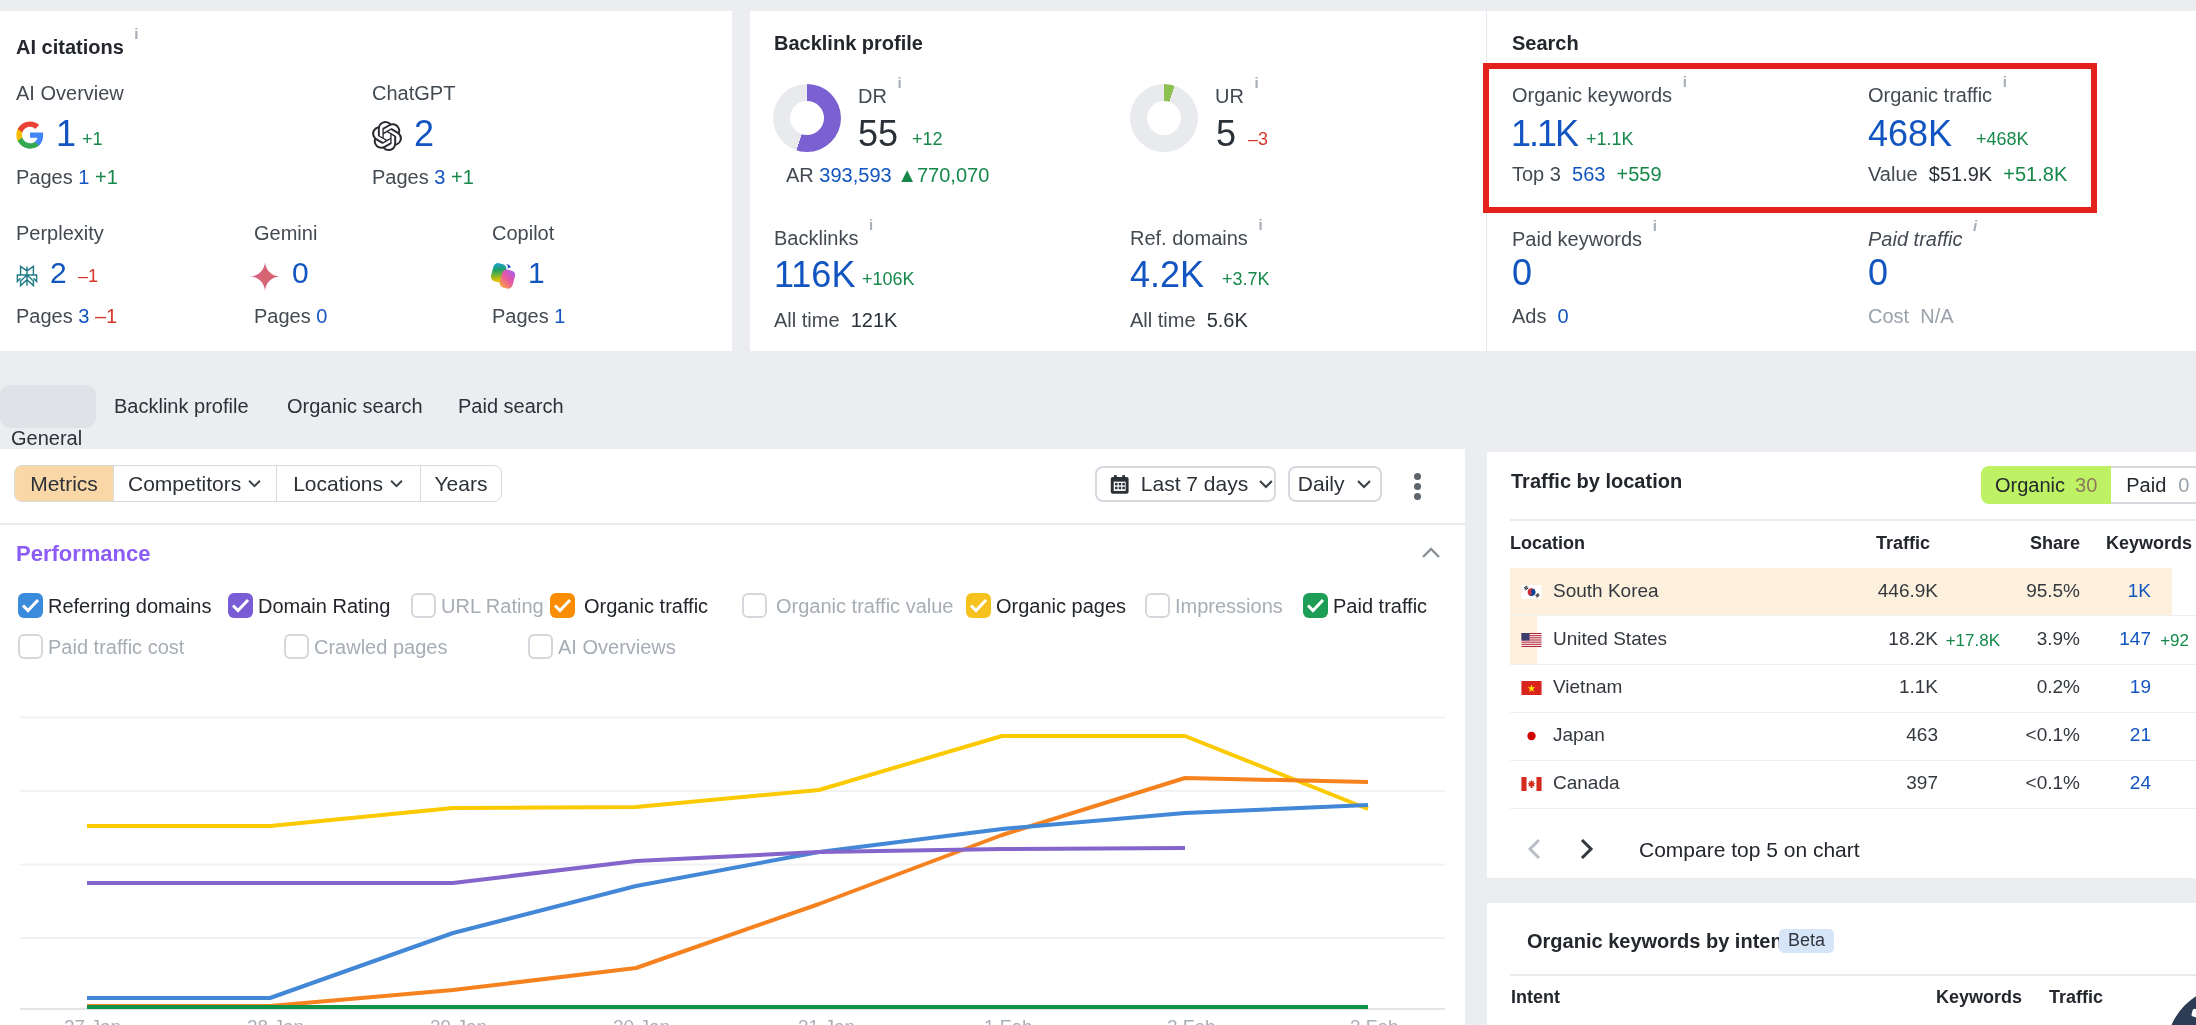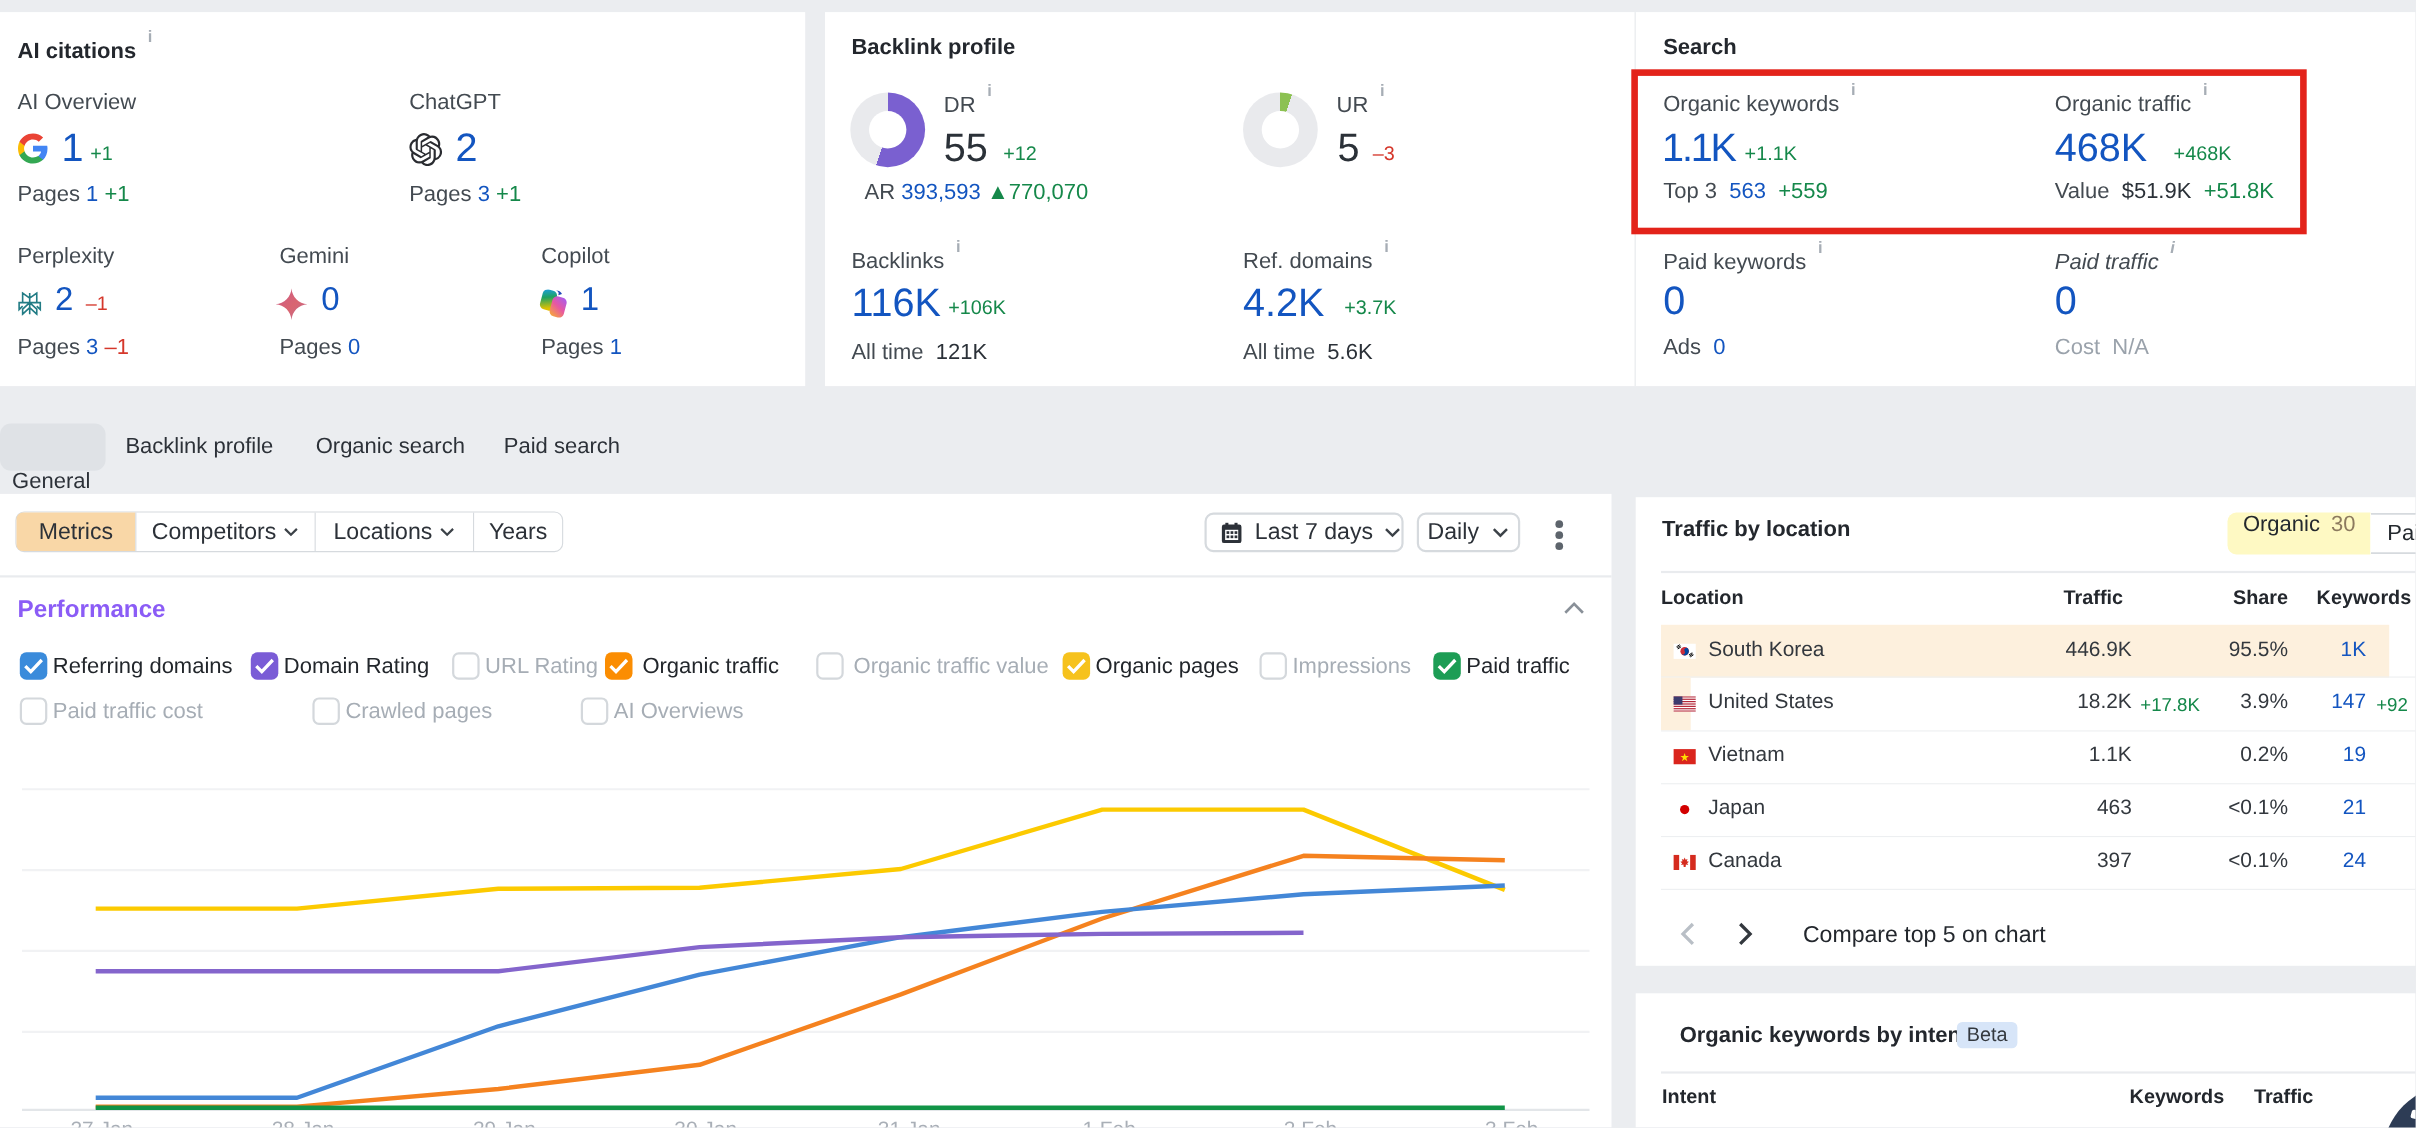--- a/index.html
+++ b/index.html
@@ -150,21 +150,21 @@
 
 <div class="abs" style="left:0; top:385px; width:96px; height:43px; background:#dfe2e6; border-radius:10px;"></div>
 <div class="abs" style="left:11px; top:395px; font-size:20px; color:#2c3138;margin-top:32px;">General</div>
 <div class="abs" style="left:114px; top:395px; font-size:20px; color:#2c3138;">Backlink profile</div>
 <div class="abs" style="left:287px; top:395px; font-size:20px; color:#2c3138;">Organic search</div>
 <div class="abs" style="left:458px; top:395px; font-size:20px; color:#2c3138;">Paid search</div>
 
 <div class="card" style="left:0; top:449px; width:1465px; height:576px;"></div>
 
 <div class="abs" style="left:14px; top:465px; height:37px; border:1.5px solid #d6dade; border-radius:8px; background:#fff; display:flex; align-items:center; font-size:21px; color:#2c3138;">
-  <div style="background:#f9d7a7; height:100%; width:108px; display:flex; align-items:center; justify-content:center; border-radius:6px 0 0 6px;">Metrics</div>
+  <div style="background:#f9d7a7; height:100%; width:98px; display:flex; align-items:center; justify-content:center; border-radius:6px 0 0 6px;">Metrics</div>
   <div style="height:100%; width:163px; display:flex; align-items:center; justify-content:center; border-left:1.5px solid #d6dade;">Competitors&nbsp;<svg width="15" height="9" viewBox="0 0 16 10" fill="none" stroke="#3c4248" stroke-width="2.2">
         <path d="M2 2l6 6 6-6"></path>
       </svg></div>
   <div style="height:100%; width:144px; display:flex; align-items:center; justify-content:center; border-left:1.5px solid #d6dade;">Locations&nbsp;<svg width="15" height="9" viewBox="0 0 16 10" fill="none" stroke="#3c4248" stroke-width="2.2">
         <path d="M2 2l6 6 6-6"></path>
       </svg></div>
   <div style="height:100%; width:81px; display:flex; align-items:center; justify-content:center; border-left:1.5px solid #d6dade;">Years</div>
 </div>
 
 <div class="abs" style="left:1095px; top:466px; width:181px; height:36px; border:2px solid #d6dade; border-radius:8px; background:#fff; display:flex; align-items:center; font-size:21px; color:#2c3138;">
@@ -272,21 +272,21 @@
       <text x="984" y="373">1 Feb</text>
       <text x="1167" y="373">2 Feb</text>
       <text x="1350" y="373">3 Feb</text>
   </g>
 </svg>
 
 <div class="card" style="left:1487px; top:452px; width:709px; height:426px;"></div>
 <div class="abs t-title" style="left:1511px; top:470px;">Traffic by location</div>
 
 <div class="abs" style="left:1981px; top:466px; height:38px; display:flex; font-size:20px; z-index:2;">
-  <div style="background:#fef9c3; border-radius:8px 0 0 8px; display:flex; padding:0 14px;margin-left:44px;">Organic<span style="color:#8c7a5e; margin-left:10px">30</span></div>
+  <div style="background:#bef264; border-radius:8px 0 0 8px; display:flex; align-items:center; padding:0 14px;">Organic<span style="color:#8c7a5e; margin-left:10px">30</span></div>
   <div style="background:#fff; border:2px solid #d6dade; border-left:none; border-radius:0 8px 8px 0; display:flex; align-items:center; padding:0 15px; min-width:95px;">Paid<span style="color:#9aa2ab; margin-left:12px">0</span></div>
 </div>
 
 <div class="abs" style="left:1510px; top:519px; width:686px; height:2px; background:#e9ebee;"></div>
 
 <style>
   .trow { position:absolute; left:1510px; width:686px; height:48px; }
   .tdiv { position:absolute; left:1510px; width:686px; height:1px; background:#edeff1; }
   .flag { position:absolute; left:11px; top:17px; width:21px; height:14px; }
   .cname { position:absolute; left:43px; top:12px; font-size:19px; color:#33383e; }

